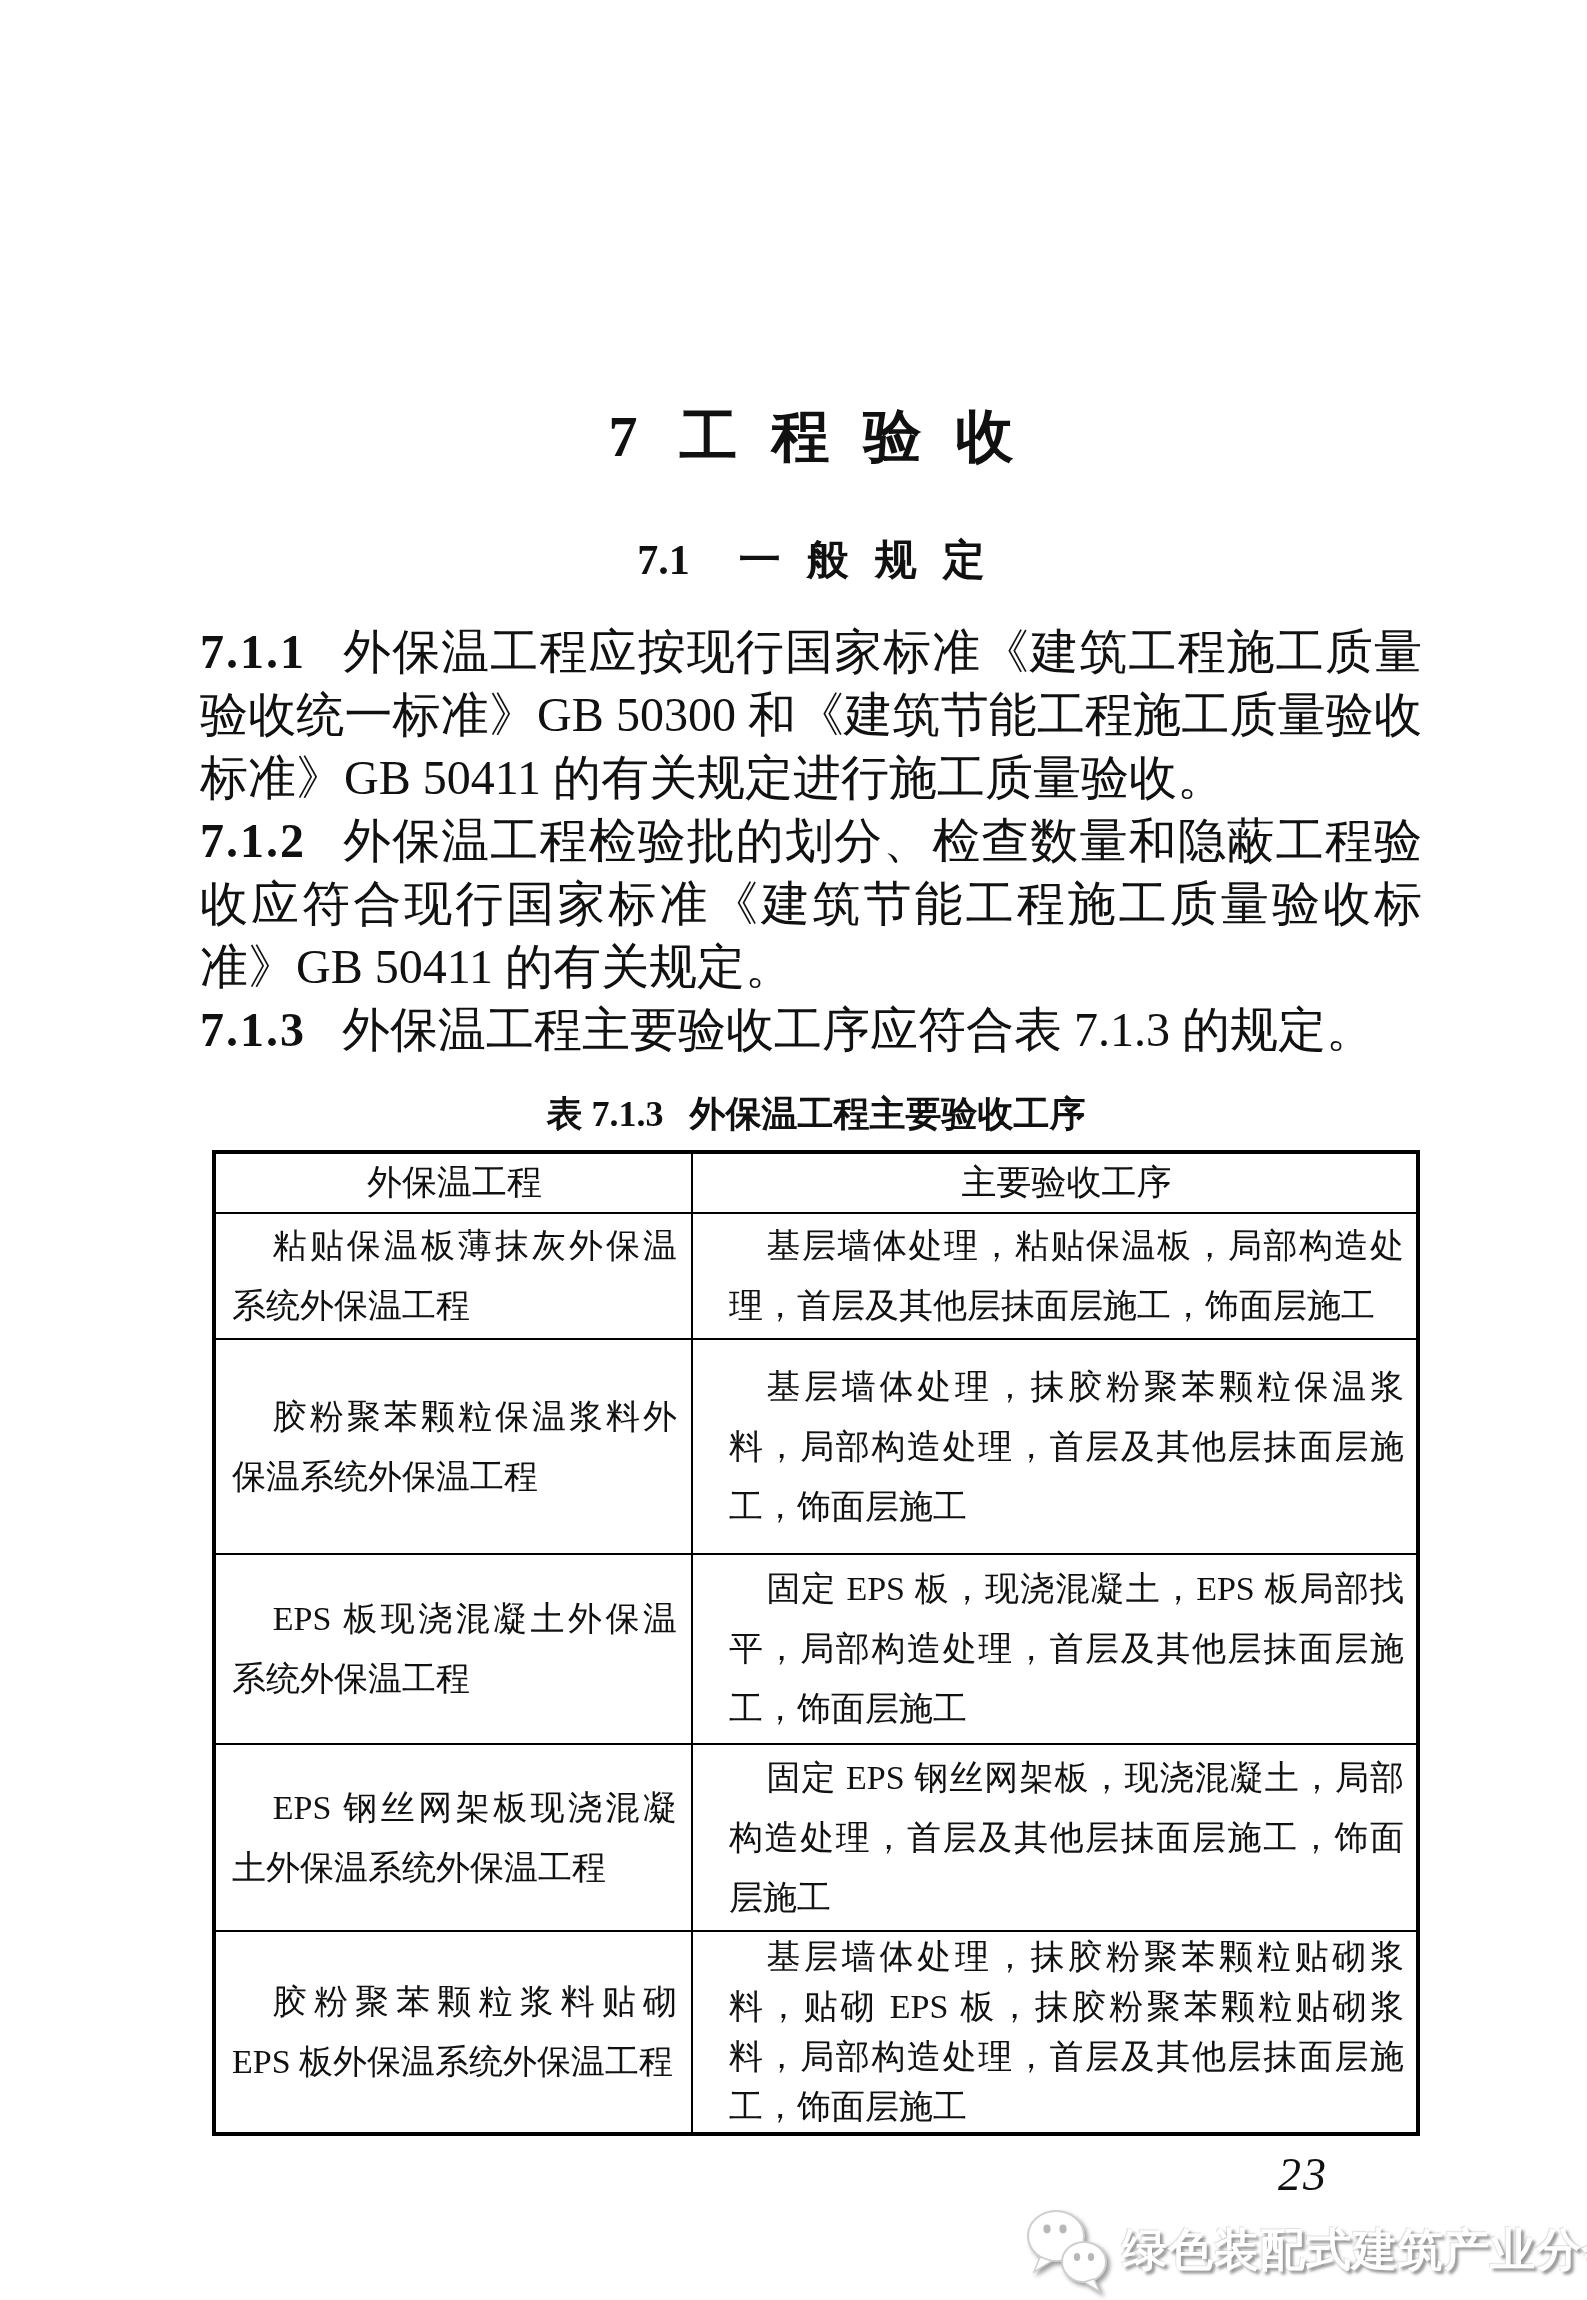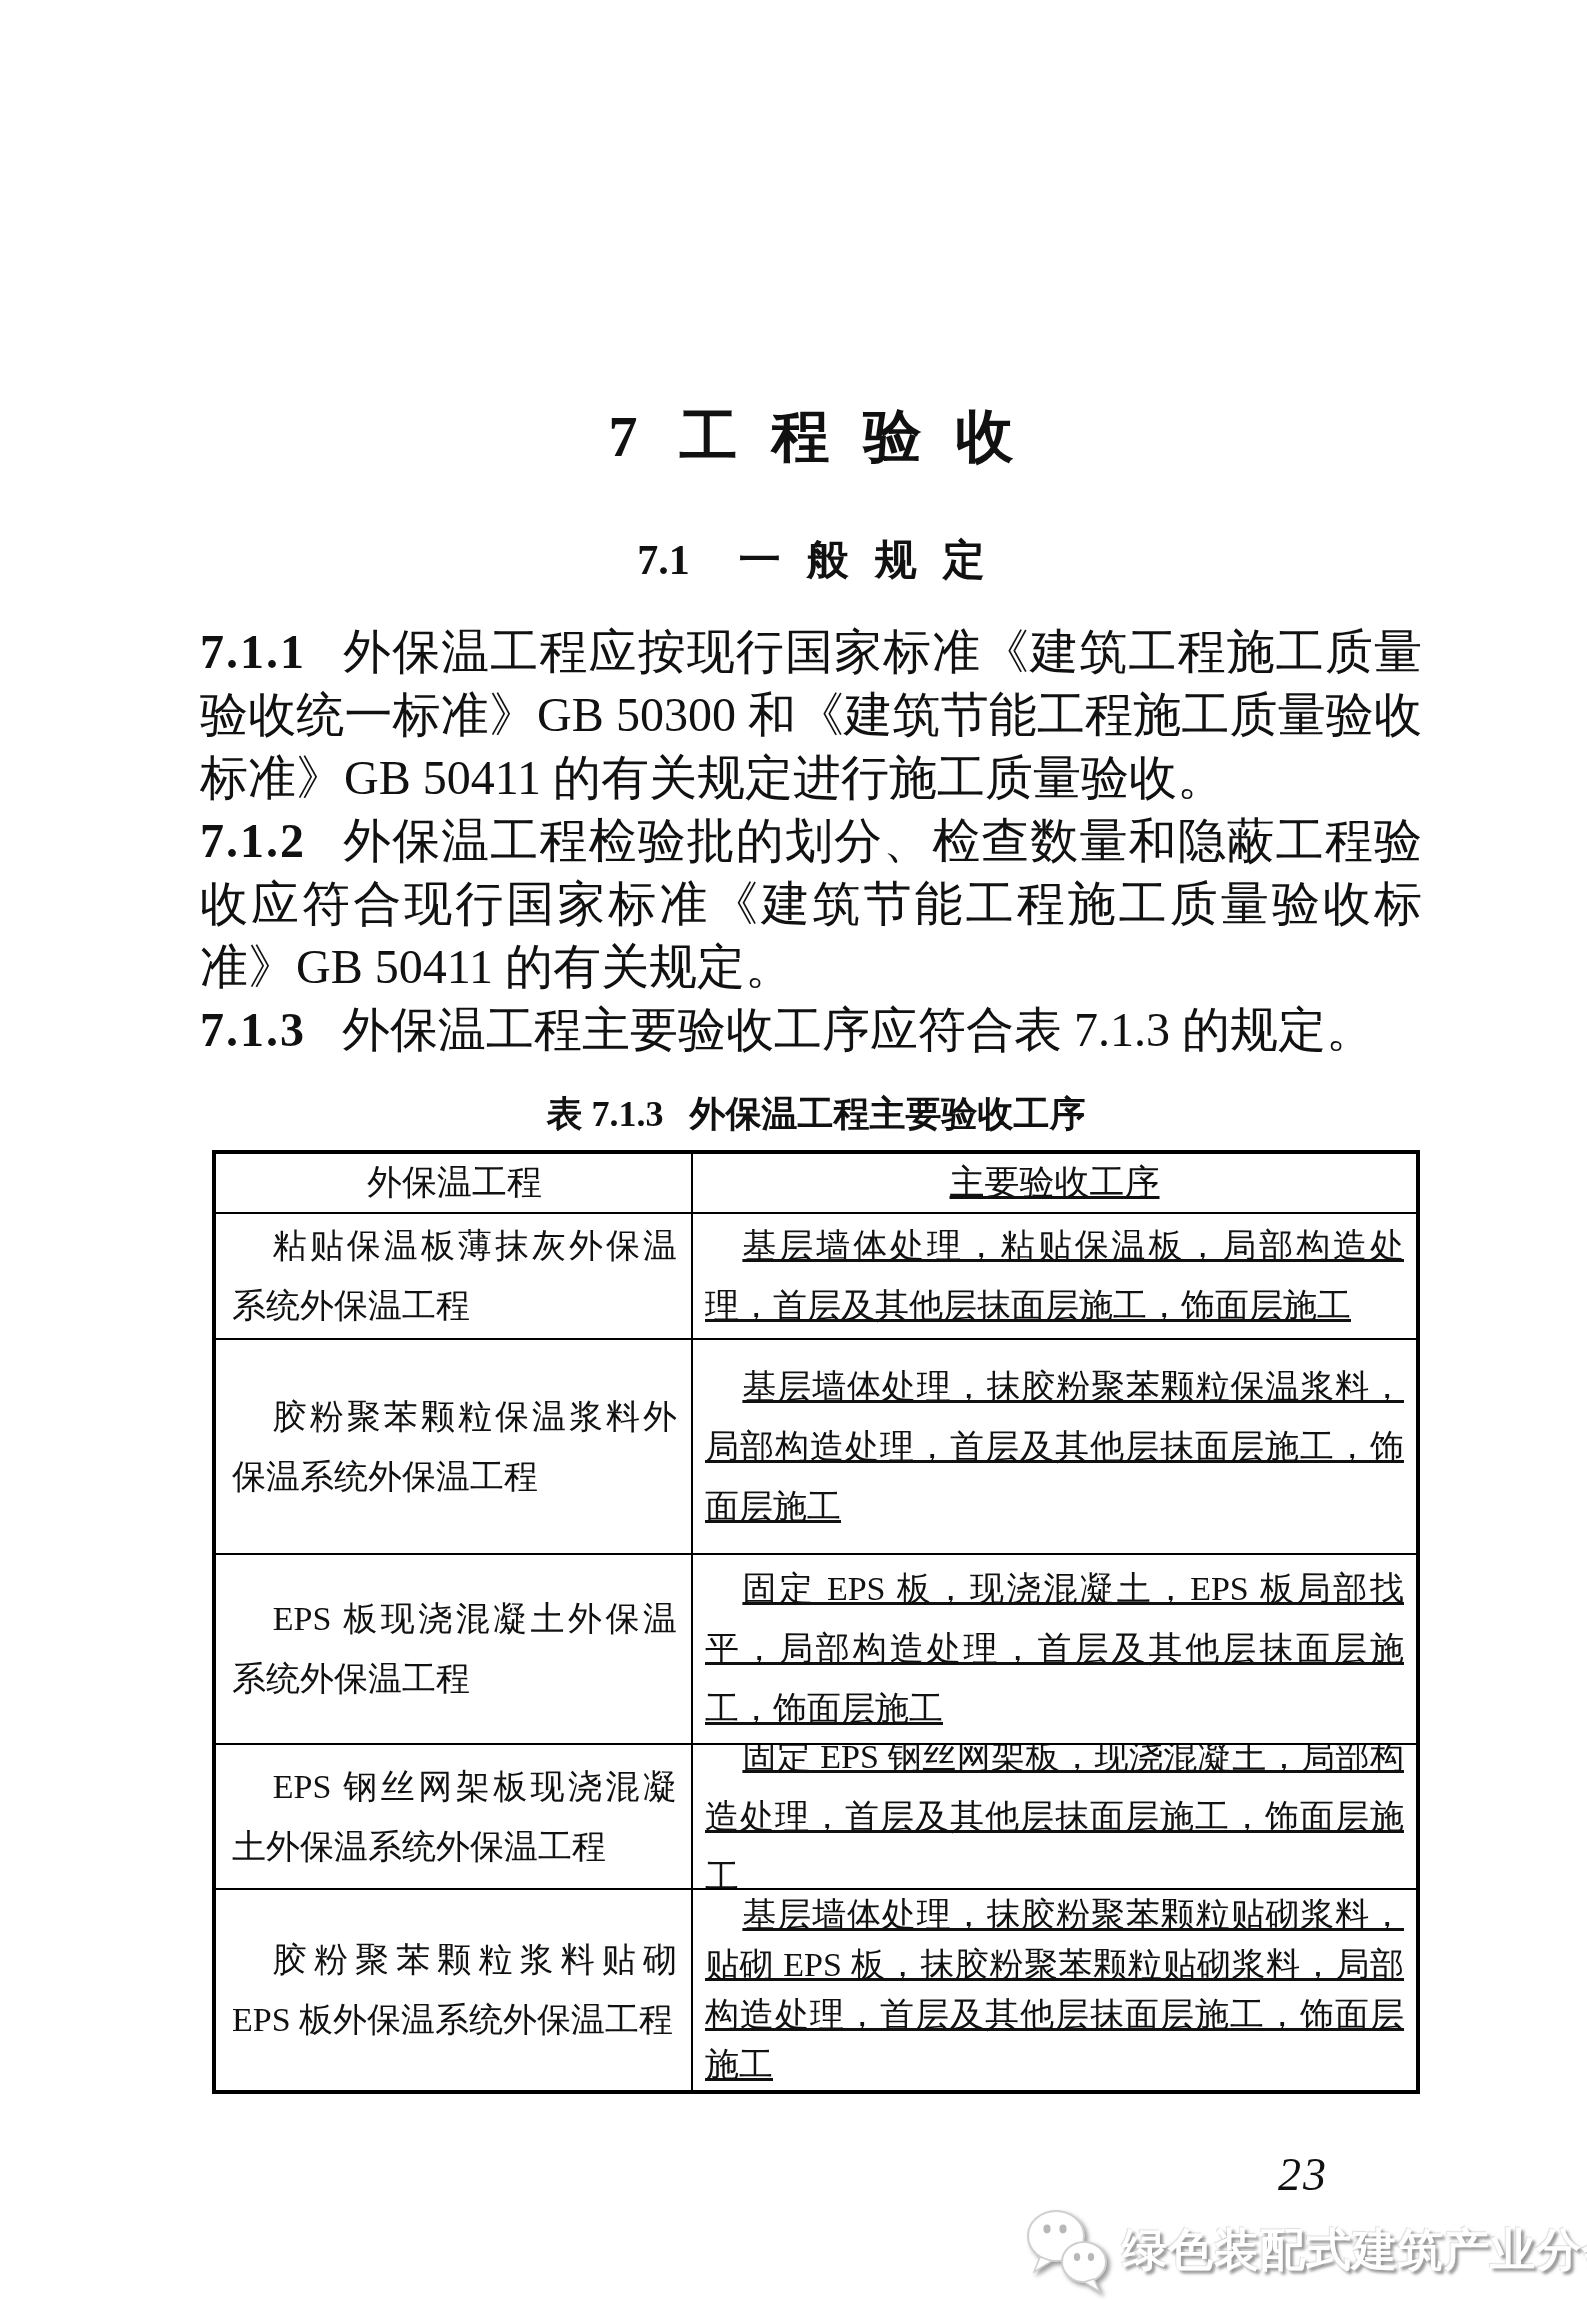--- a/index.html
+++ b/index.html
@@ -47,27 +47,27 @@
     box-sizing:border-box;
     font-size:34px;
   }
   .trow{display:flex;border-top:2px solid #000;box-sizing:border-box;}
   .trow:first-child{border-top:none;}
   .cell{display:flex;align-items:center;box-sizing:border-box;overflow:hidden;}
   .cell-project{width:477px;border-right:2px solid #000;}
   .cell-procedure{flex:1;}
   .cell p{margin:0;width:100%;line-height:60px;text-align:justify;}
   .cell-project p{padding:0 14px 0 16px;text-indent:1.2em;}
-  .cell-procedure p{padding:0 12px 0 12px;text-indent:1.1em;text-decoration:underline;}
+  .cell-procedure p{padding:0 12px 0 36px;text-indent:1.1em;}
   .row-head{height:58px;}
   .row-head .cell p{text-indent:0;text-align:center;font-size:35px;}
   .row-1{height:126px;}
   .row-2{height:215px;}
   .row-3{height:190px;}
-  .row-4{height:145px;}
+  .row-4{height:187px;}
   .row-5{height:202px;}
   .row-5 .cell-procedure p{line-height:50px;}
   
   .page-number{
     position:absolute;top:2148px;left:1278px;
     font-size:46px;font-style:italic;letter-spacing:2px;
   }
   .watermark{
     position:absolute;top:2204px;left:1022px;
     display:flex;align-items:center;

